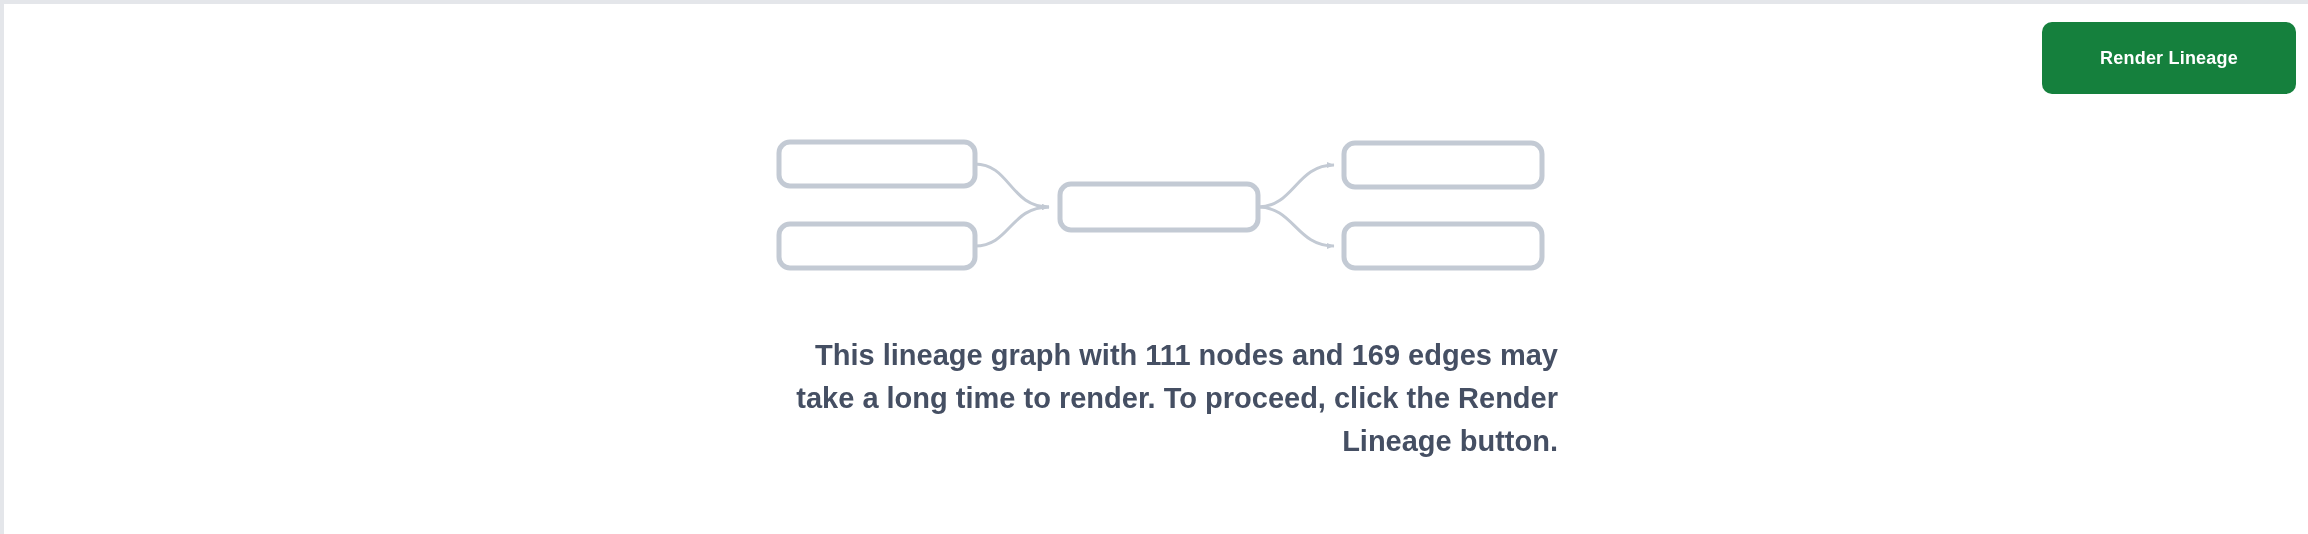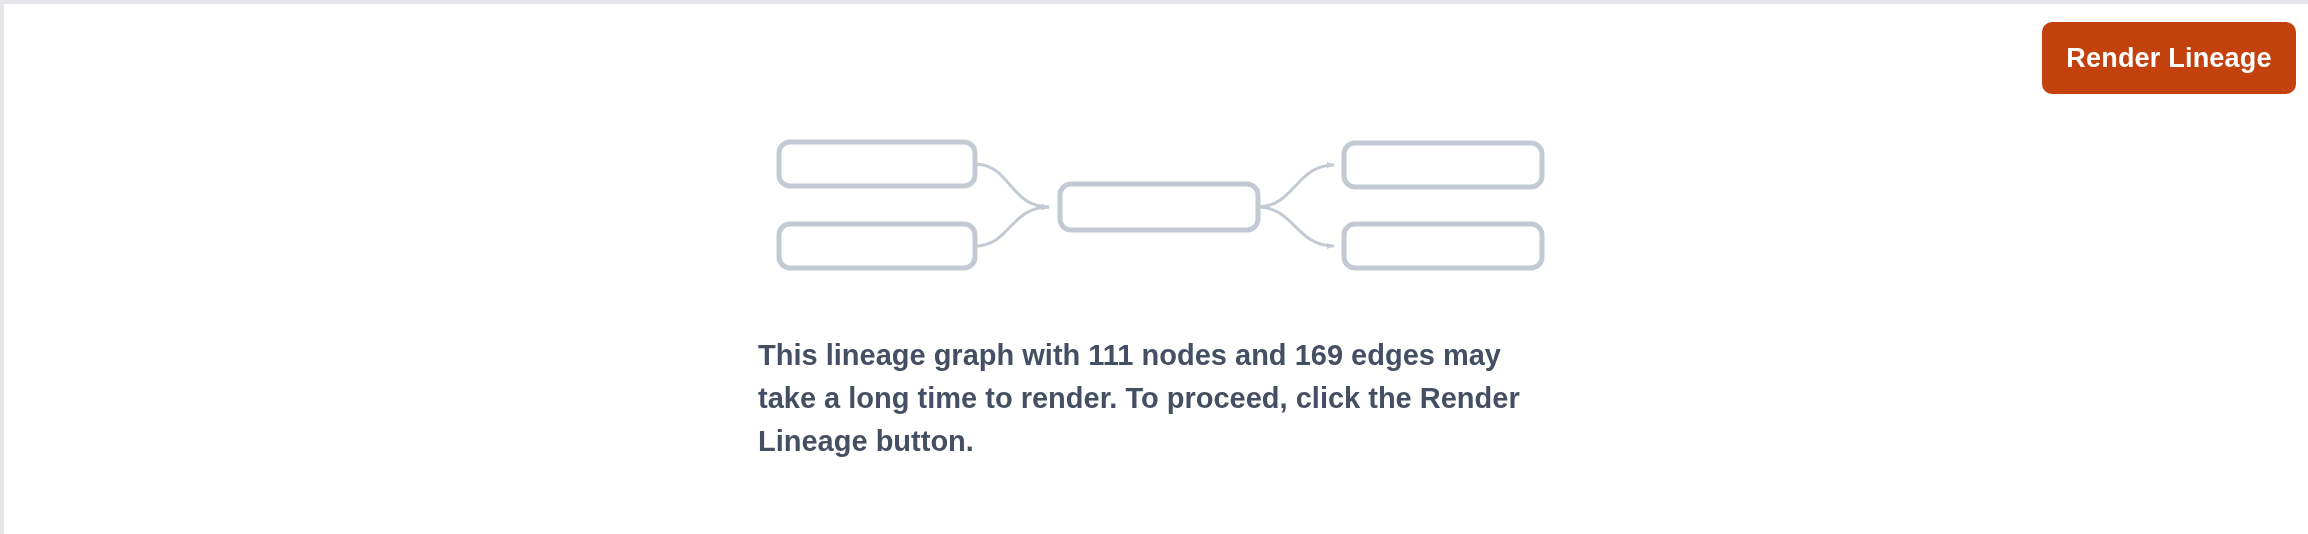--- a/index.html
+++ b/index.html
@@ -25,26 +25,26 @@
     box-sizing: border-box;
   }
 
   
   .render-btn {
     position: absolute;
     left: 2038px;
     top: 18px;
     width: 254px;
     height: 72px;
-    background: #c2410c;
+    background: #15803d;
     color: #ffffff;
     border: none;
     border-radius: 10px;
     font-family: "Liberation Sans", sans-serif;
-    font-size: 27px;
+    font-size: 18px;
     font-weight: bold;
     letter-spacing: 0.2px;
     cursor: pointer;
     display: flex;
     align-items: center;
     justify-content: center;
     padding: 8px;
   }
 
   
@@ -74,21 +74,21 @@
   .garrow {
     fill: #c3cad4;
   }
 
   
   .warn-text {
     position: absolute;
     left: 754px;
     top: 330px;
     width: 800px;
-    text-align: left;
+    text-align: right;
     font-family: "Liberation Sans", sans-serif;
     font-size: 29px;
     font-weight: bold;
     line-height: 43px;
     color: #454f63;
     margin: 0;
   }
 </style>
 </head>
 <body>

